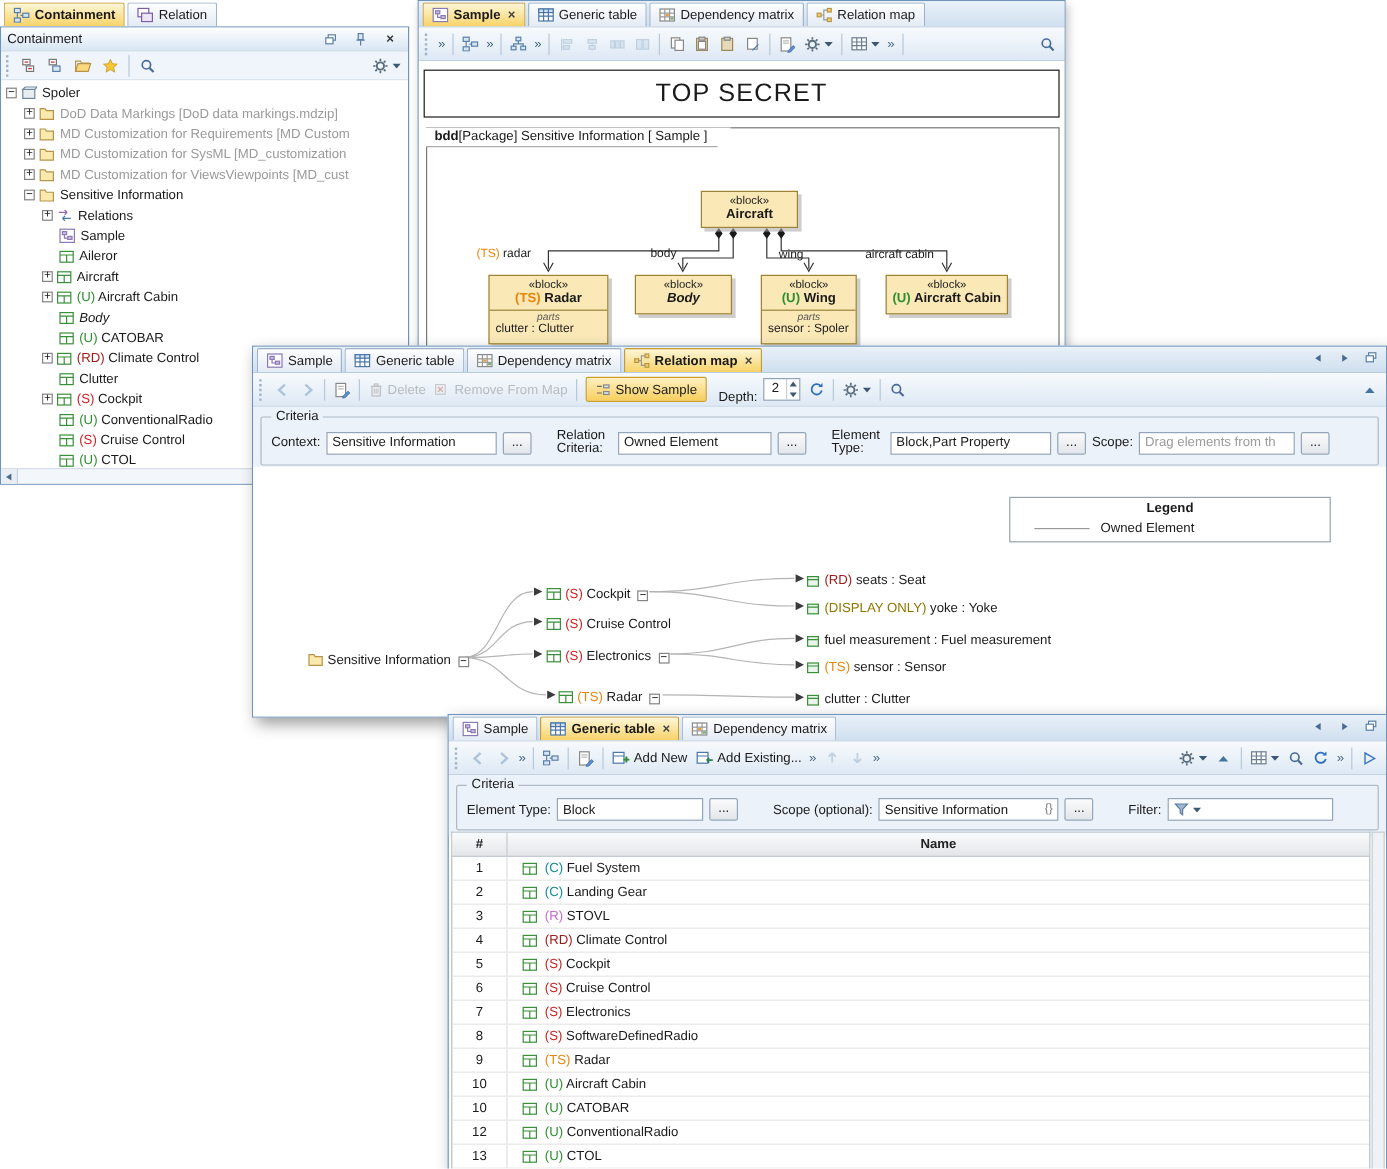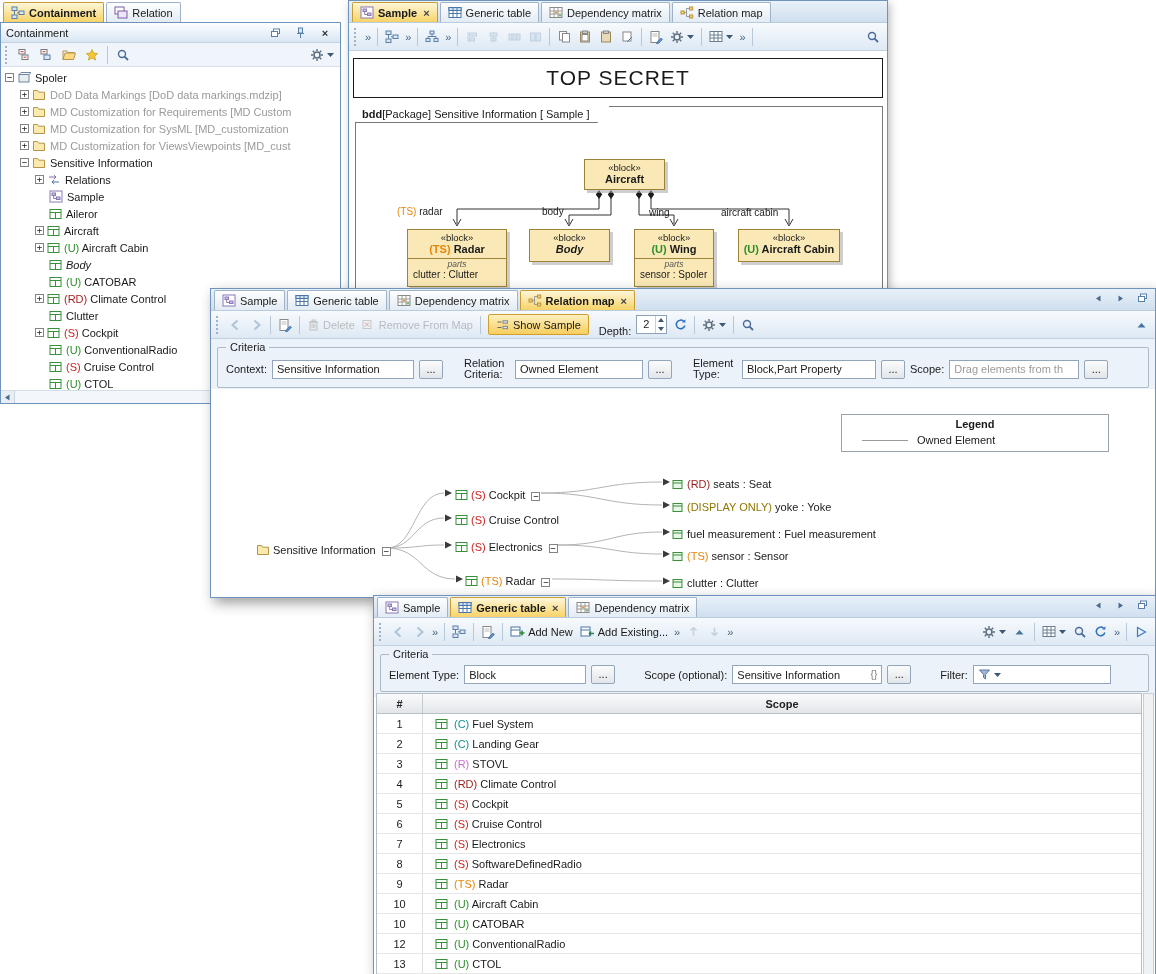--- a/index.html
+++ b/index.html
@@ -1351,21 +1351,21 @@
                   <path d="M0 0h7L3.5 4z" fill="#3C5874"></path>
                 </svg>
               </span>
             </span>
         </div>
       </div>
     </div>
     <div class="gtable">
       <div class="gt-head">
         <div class="gt-num-h">#</div>
-        <div class="gt-name-h">Scope</div>
+        <div class="gt-name-h">Name</div>
       </div>
       <div class="gt-rows" id="gt-rows">
           <div class="gt-row">
             <div class="gt-num">1</div>
             <div class="gt-name">
               <span class="ic">
                 <svg width="13" height="12">
                   <rect x="1" y="1.5" width="11" height="9" fill="#fff" stroke="#3A8F3A"></rect>
                   <line x1="1" y1="4.5" x2="12" y2="4.5" stroke="#3A8F3A"></line>
                   <line x1="6.5" y1="4.5" x2="6.5" y2="10.5" stroke="#3A8F3A"></line>

